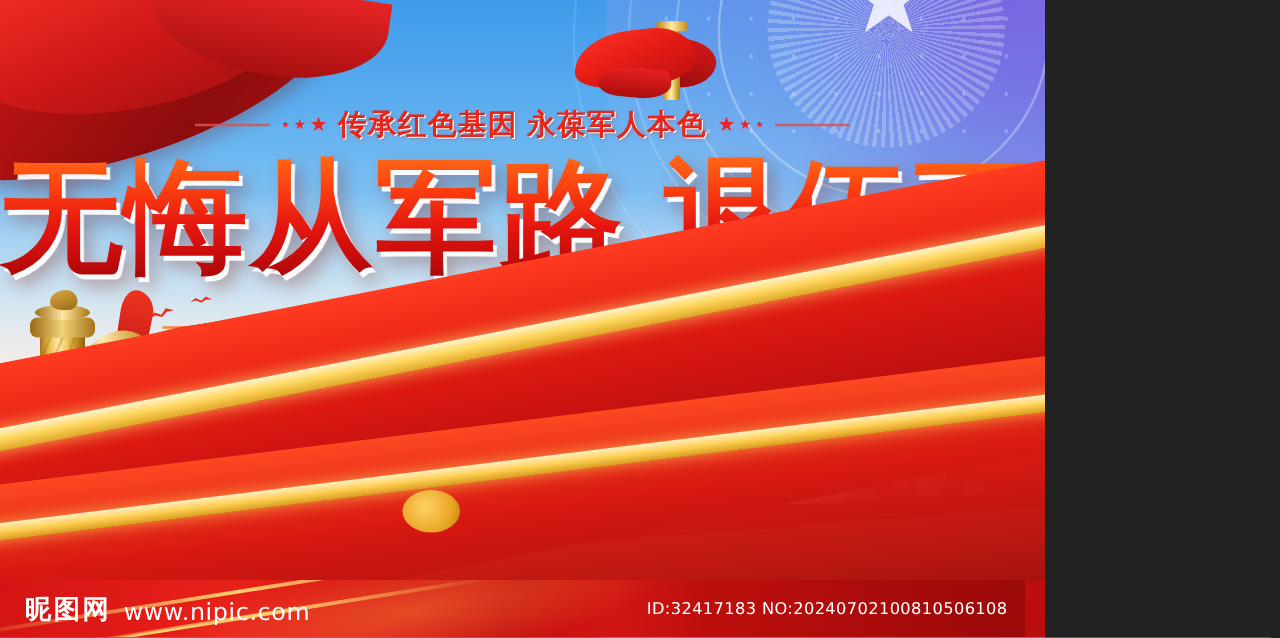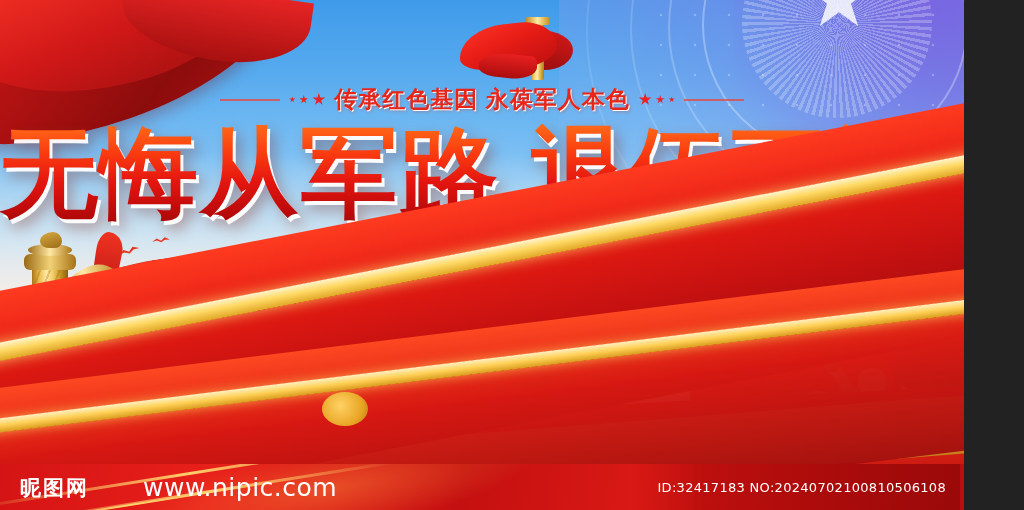--- a/index.html
+++ b/index.html
@@ -1,21 +1,21 @@
 <!DOCTYPE html>
 <html><head>
 <meta charset="utf-8">
 <style>
   * { margin:0; padding:0; box-sizing:border-box; }
   html,body { background:#222; }
   body { font-family:"Liberation Sans","DejaVu Sans",sans-serif; }
 
   #poster{
     position:relative;
-    width:964px; height:510px;
+    width:836px; height:510px;
     overflow:hidden;
     background:#ffffff;
   }
 
   
   .sky{
     position:absolute; inset:0;
     background:
       linear-gradient(to bottom,
         rgba(255,255,255,0) 0%,
@@ -369,23 +369,23 @@
     position:absolute; left:120px; top:-20px; width:420px; height:90px;
     background:radial-gradient(ellipse at center,rgba(255,140,60,.45),rgba(255,80,30,0) 70%);
     transform:rotate(-10deg);
   }
   .wm{
     position:absolute; left:20px; top:50%; transform:translateY(-50%);
     display:flex; align-items:flex-end; gap:10px;
     color:#fff;
   }
   .wm-cn{ font-size:21px; font-weight:bold; letter-spacing:2px; }
-  .wm-url{ font-size:25px; letter-spacing:.5px; font-family:"DejaVu Sans",sans-serif;margin-left:44px; }
+  .wm-url{ font-size:19px; letter-spacing:.5px; font-family:"DejaVu Sans",sans-serif; }
   .idbadge{
-    position:absolute; right:4px; top:0; height:46px;
+    position:absolute; right:16px; top:0; height:46px;
     display:flex; align-items:center; padding:0 14px 0 26px;
     background:linear-gradient(90deg,rgba(190,12,12,0) 0%,rgba(175,10,10,.72) 22%,rgba(150,8,8,.86) 100%);
     color:#fff; font-size:13px; letter-spacing:.3px;
     font-family:"DejaVu Sans",sans-serif;
   }
 </style>
 </head>
 <body>
 
 <div id="poster">

